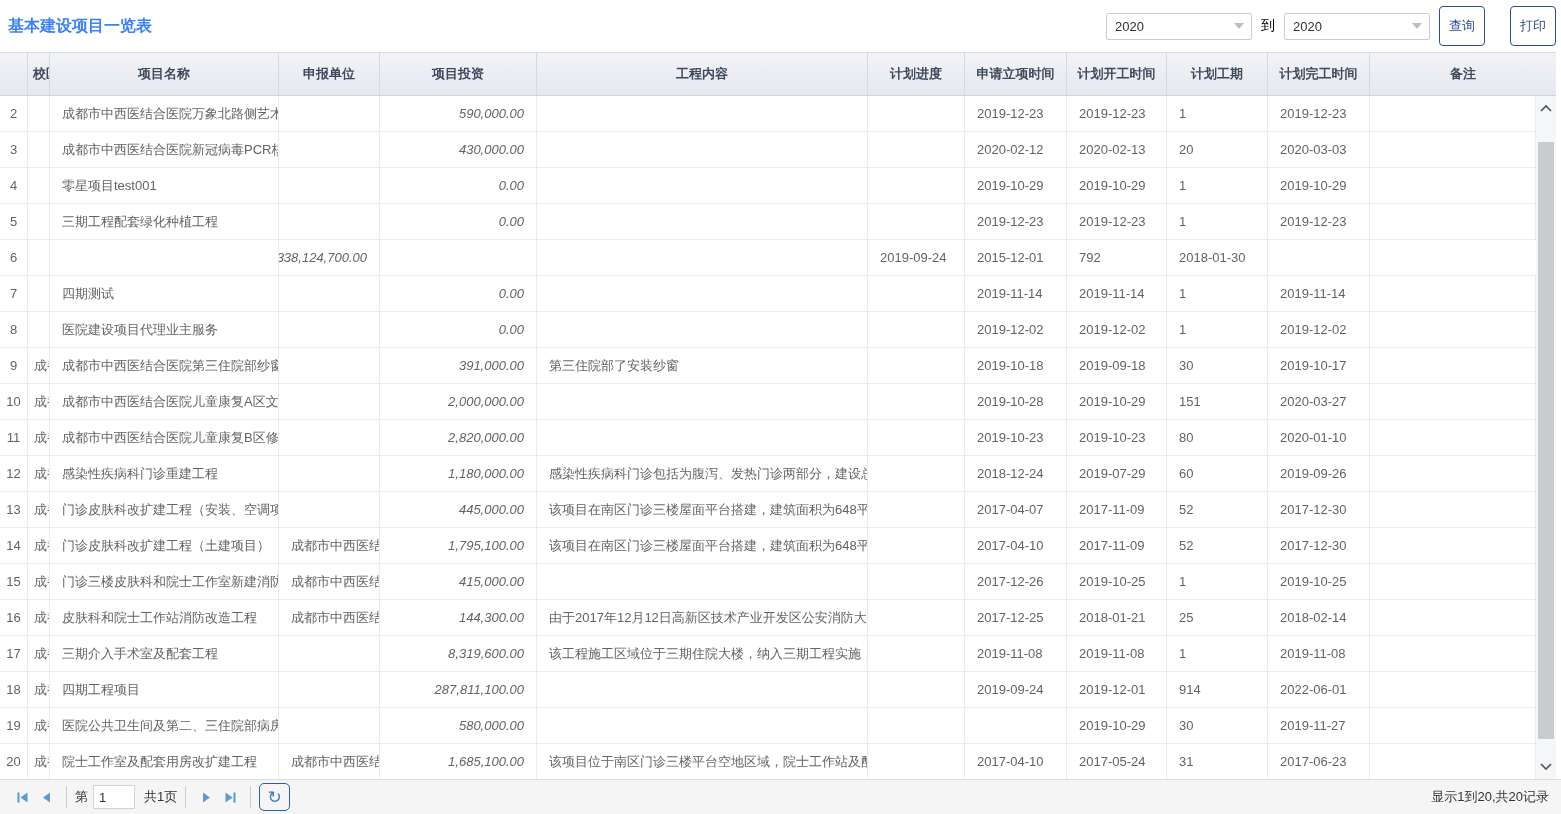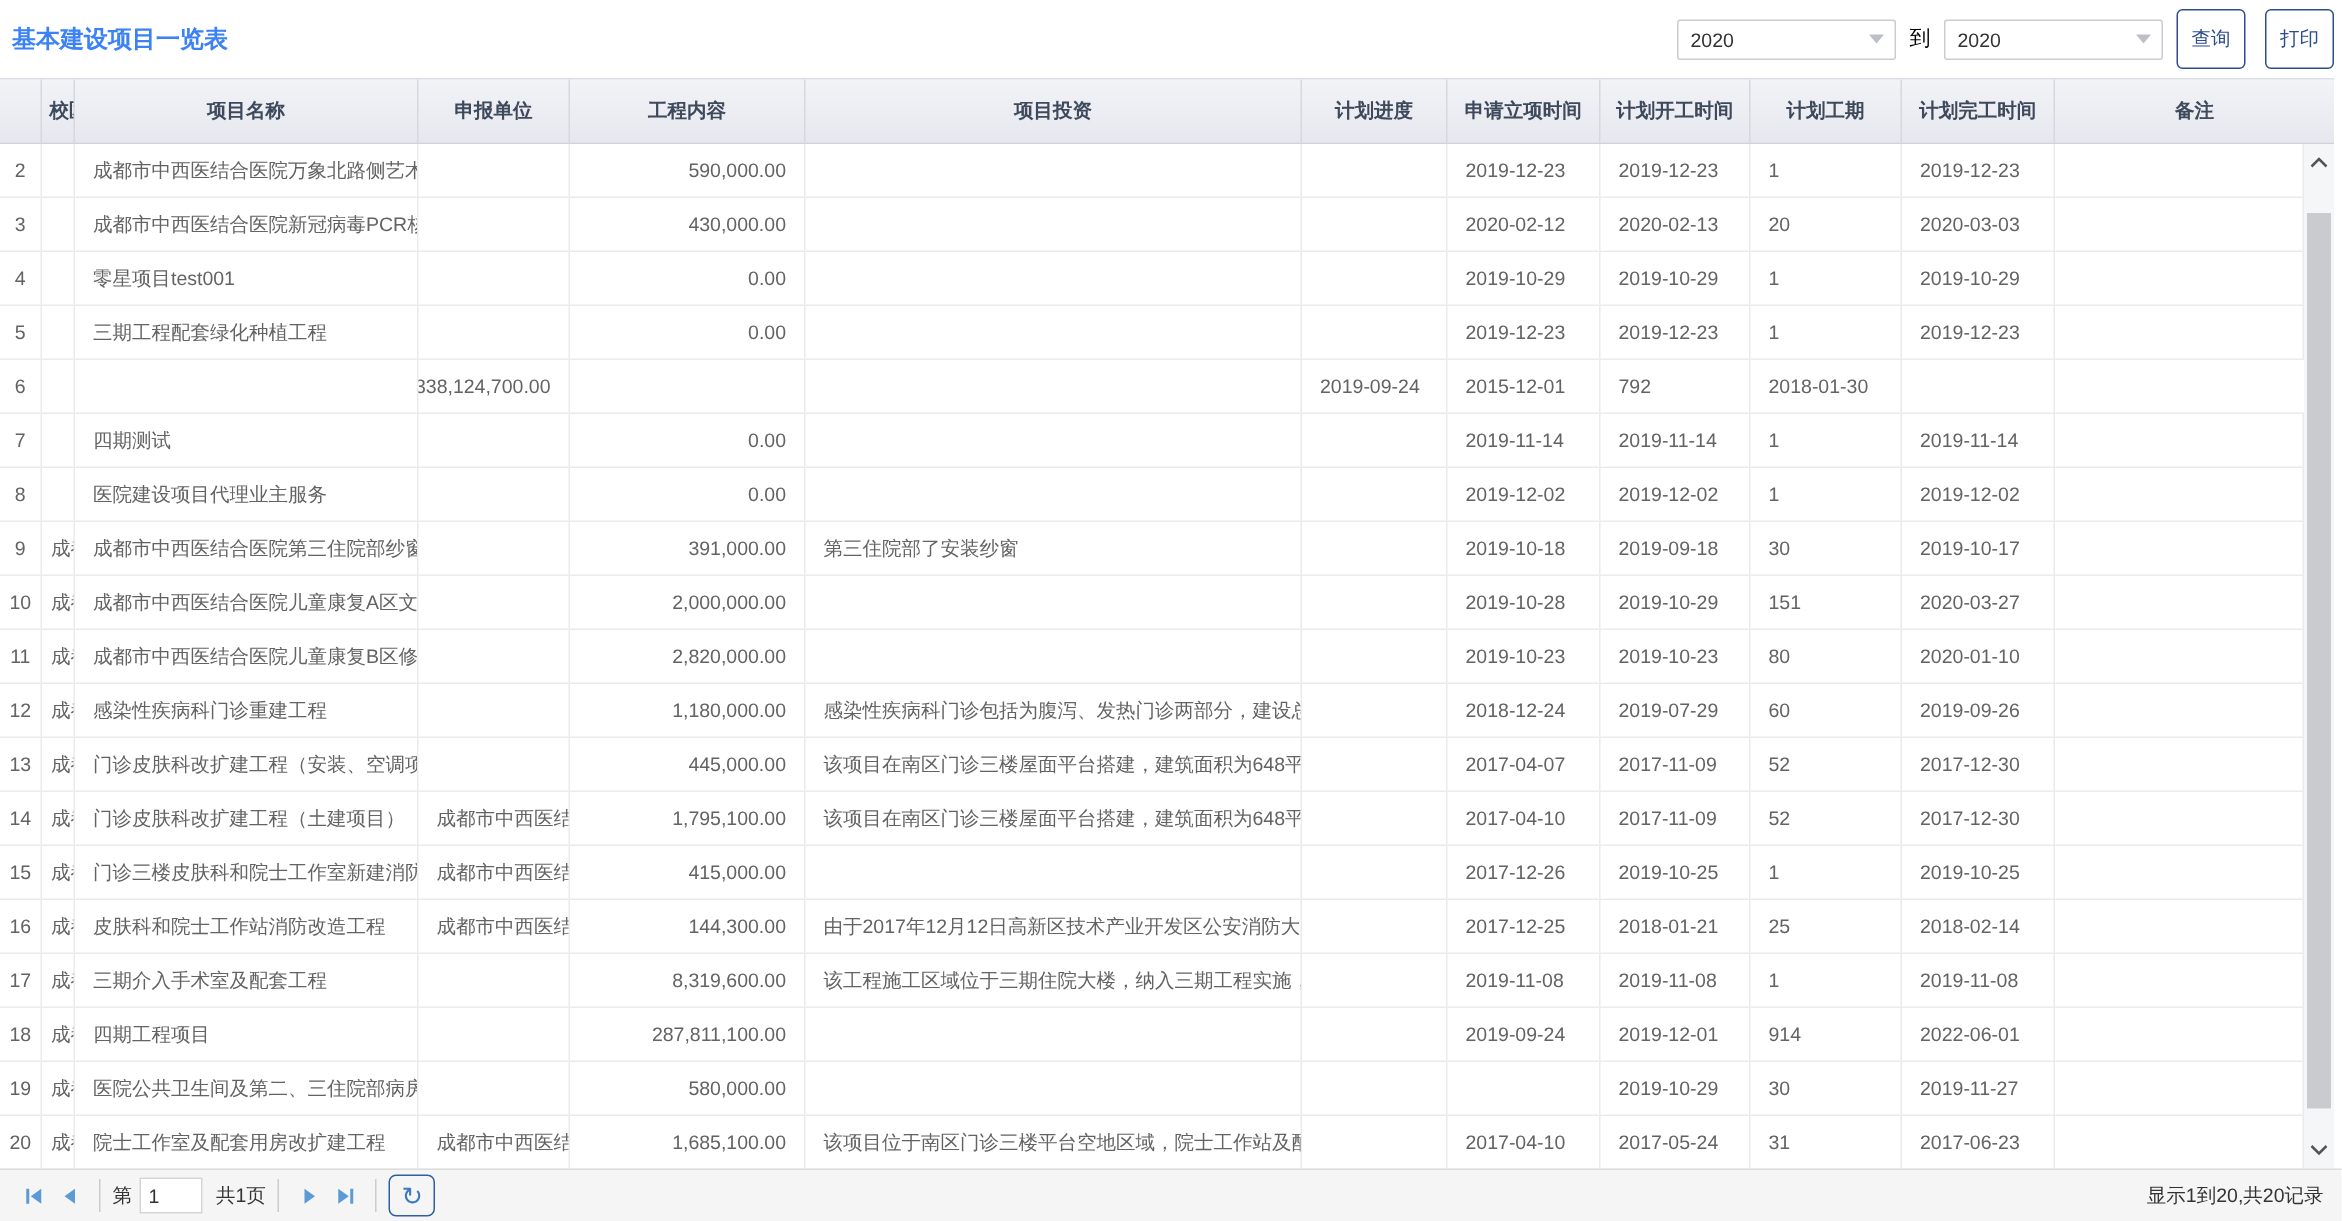--- a/index.html
+++ b/index.html
@@ -14,21 +14,21 @@
   .controls { display:flex; align-items:center; gap:9px; }
   .select { width:146px; height:27px; border:1px solid #c9ccd4; border-radius:2px;
     background:#fff; display:flex; align-items:center; justify-content:space-between;
     padding:0 7px 0 8px; font-size:13px; color:#333; cursor:default; }
   .sel-arrow { width:0; height:0; border-left:5px solid transparent;
     border-right:5px solid transparent; border-top:6px solid #bcbfc7; }
   .to-label { font-size:14px; color:#000; }
   .btn { height:40px; padding:0 9px; border:1px solid #2e4d8f; border-radius:4px;
     background:#fff; color:#2e4d8f; font-size:13px; display:flex;
     align-items:center; justify-content:center; cursor:pointer; }
-  .btn + .btn { margin-left:4px; }
+  .btn + .btn { margin-left:16px; }
 
   
   .table-area { position:absolute; top:52px; left:0; width:1556px; }
   .grid-header { display:grid;
     grid-template-columns:28px 22px 229px 101px 157px 331px 97px 102px 100px 101px 102px 1fr;
     width:1556px; height:44px; background:linear-gradient(#f2f3f7,#e6e8ef);
     border-top:1px solid #dcdee6; border-bottom:1px solid #cfd2da; }
   .hcell { display:flex; align-items:center; justify-content:center;
     font-size:13px; font-weight:bold; color:#3e4a5c;
     border-right:1px solid #d5d8e0; overflow:hidden; white-space:nowrap; }
@@ -38,21 +38,21 @@
   .body-viewport { display:flex; height:683px; overflow:hidden; }
   .rows-col { width:1536px; }
   .trow { display:grid;
     grid-template-columns:28px 22px 229px 101px 157px 331px 97px 102px 100px 101px 102px 166px;
     height:36px; background:#fff; border-bottom:1px solid #ebebeb; }
   .cell { display:flex; align-items:center; font-size:13px; color:#636363;
     border-right:1px solid #ebebeb; overflow:hidden; white-space:nowrap;
     padding-left:12px; }
   .cell.c-rownum { justify-content:center; padding-left:0; }
   .cell.c-campus { padding-left:6px; }
-  .cell.c-investment { justify-content:flex-end; padding:0 12px 0 0; }
+  .cell.c-investment { justify-content:flex-end; padding:0 12px 0 0;font-style:italic; }
 
   
   .vscroll { width:20px; height:683px; background:#f5f6f8; position:relative; }
   .vs-arrow { position:absolute; left:0; width:20px; height:20px; display:flex;
     align-items:center; justify-content:center; cursor:pointer; }
   .vs-arrow.up { top:2px; } .vs-arrow.down { bottom:2px; }
   .vs-thumb { position:absolute; left:2px; width:16px; top:46px; height:597px;
     background:#cacbce; cursor:pointer; }
 
   
@@ -91,22 +91,22 @@
     <button class="btn">打印</button>
   </div>
 </div>
 
 <div class="table-area">
   <div class="grid-header">
     <div class="hcell"></div>
     <div class="hcell h-campus">校区</div>
     <div class="hcell">项目名称</div>
     <div class="hcell">申报单位</div>
+    <div class="hcell">项目投资</div>
     <div class="hcell">工程内容</div>
-    <div class="hcell">项目投资</div>
     <div class="hcell">计划进度</div>
     <div class="hcell">申请立项时间</div>
     <div class="hcell">计划开工时间</div>
     <div class="hcell">计划工期</div>
     <div class="hcell">计划完工时间</div>
     <div class="hcell">备注</div>
   </div>
 
   <div class="body-viewport">
     <div class="rows-col">

